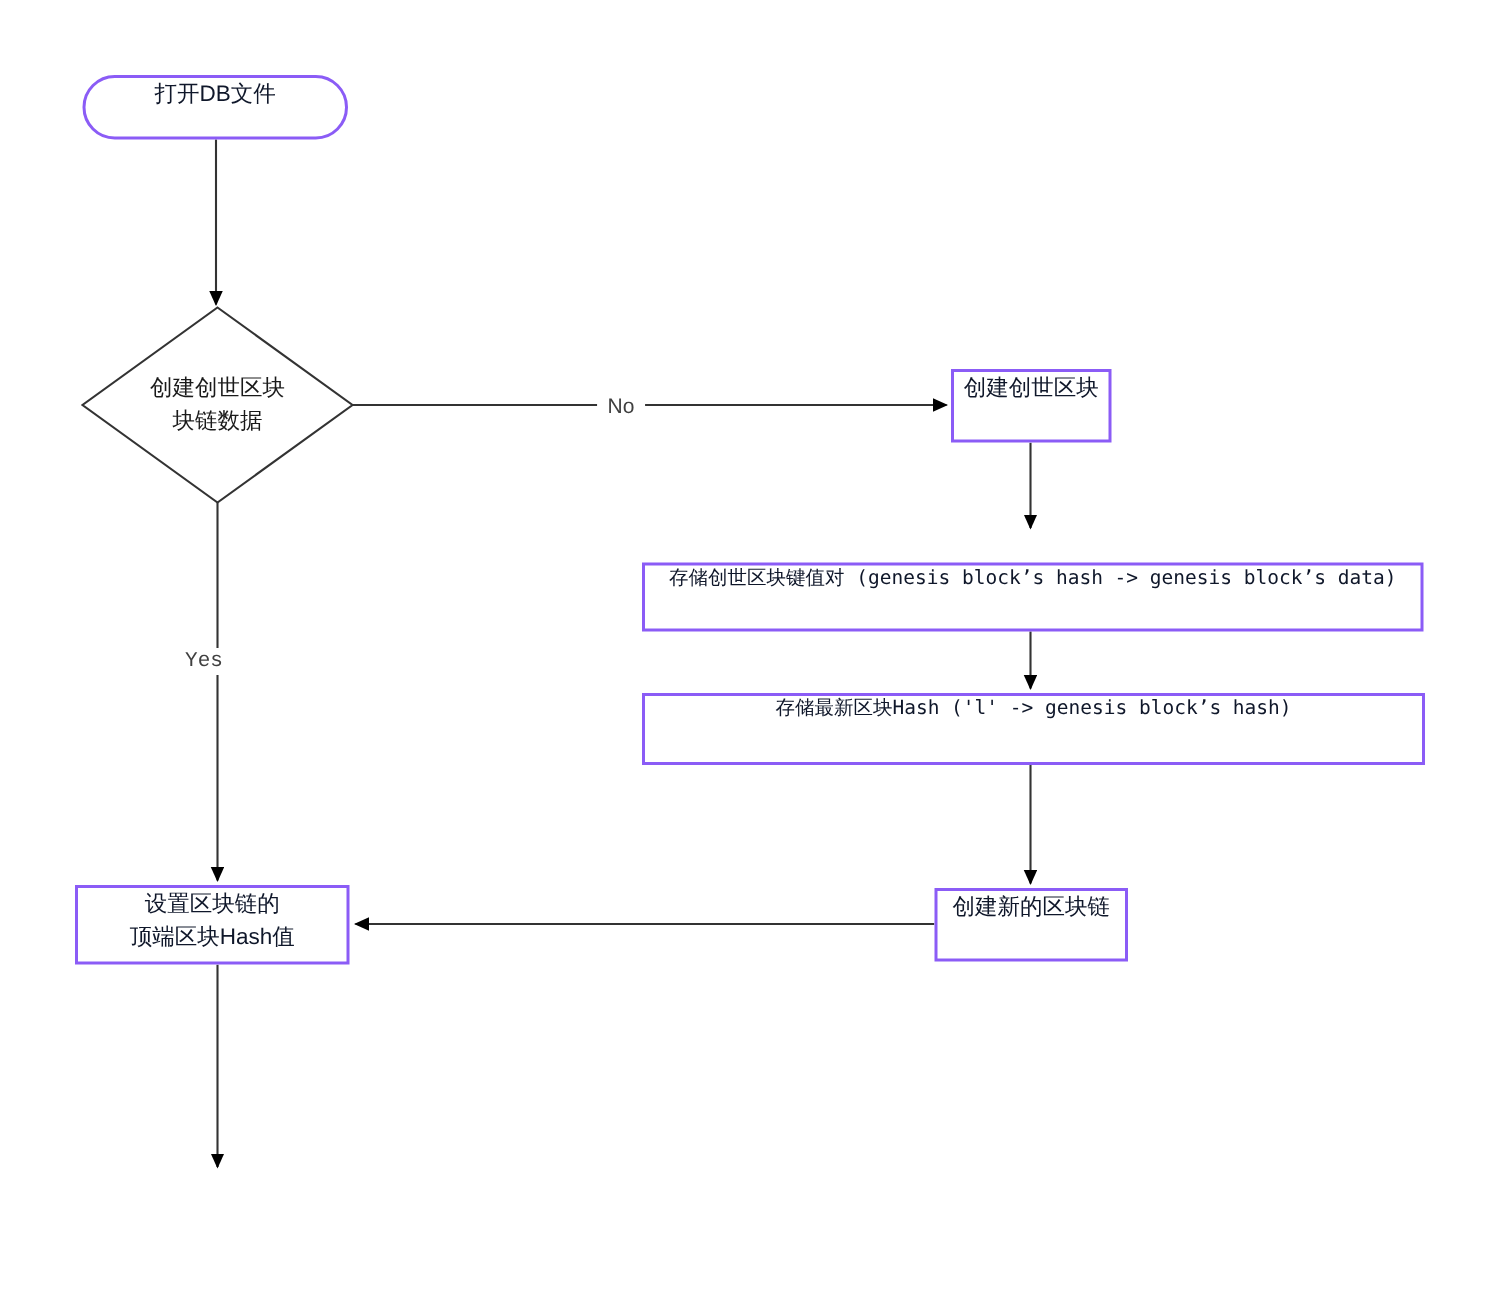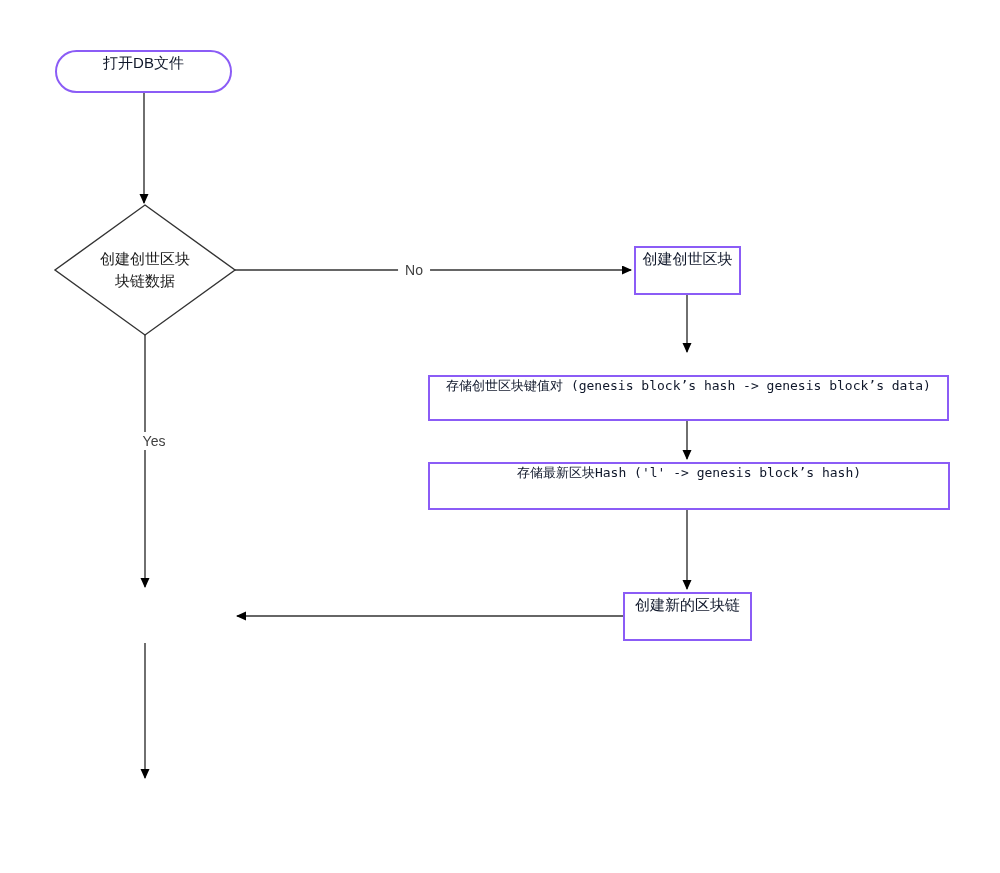--- a/index.html
+++ b/index.html
@@ -68,21 +68,21 @@
   }
   .edge-label {
     position: absolute;
     background: #ffffff;
     color: #404040;
     font-size: 14px;
     padding: 1px 7px;
     transform: translate(-50%, -50%);
   }
   .edge-label-no { left: 414px; top: 270px; }
-  .edge-label-yes { left: 154px; top: 441px; }
+  .edge-label-yes { left: 136px; top: 441px; font-family: Liberation Mono, monospace; }
   .label-line { display: block; }
 </style>
 </head>
 <body>
 
 <div class="canvas">
 
   <svg class="connector-layer" viewBox="0 0 1000 873" xmlns="http://www.w3.org/2000/svg">
     <defs>
       <marker id="arrow" markerWidth="11" markerHeight="10" refX="9" refY="4.5" orient="auto" markerUnits="userSpaceOnUse">
@@ -127,18 +127,22 @@
   </div>
 
   <div class="node node-create-new-chain">
     <span class="label-line">创建新的区块链</span>
   </div>
 
   <div class="node node-store-latest-hash">
     <span class="label-line">存储最新区块Hash ('l' -&gt; genesis block’s hash)</span>
   </div>
 
+  <div class="node node-set-tip-hash">
+    <span class="label-line">设置区块链的</span>
+    <span class="label-line">顶端区块Hash值</span>
+  </div>
 
 
   <span class="edge-label edge-label-no">No</span>
   <span class="edge-label edge-label-yes">Yes</span>
 
 </div>
 
 </body></html>

